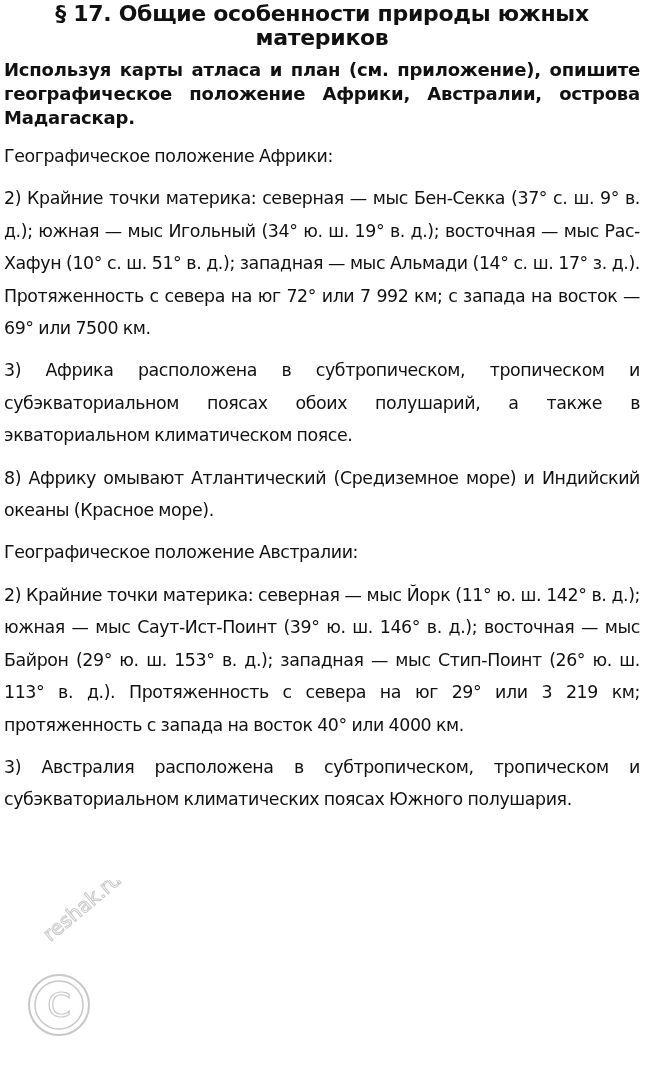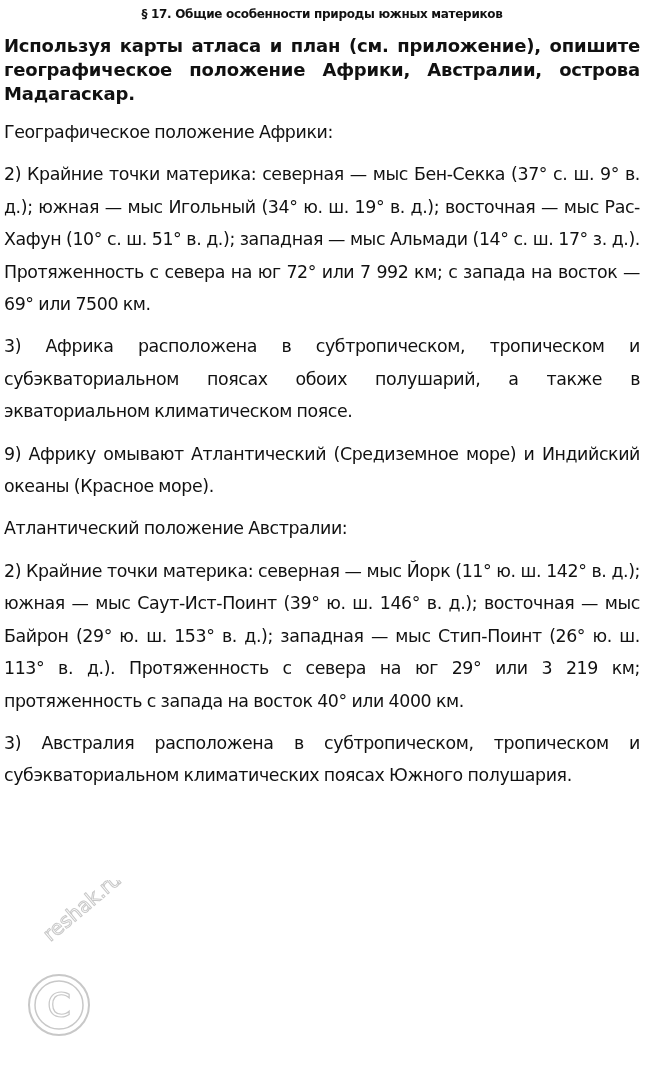--- a/index.html
+++ b/index.html
@@ -17,21 +17,21 @@
     }
     .page {
       position: absolute;
       left: 4px;
       top: 0;
       width: 636px;
     }
     .title {
       font-family: "DejaVu Sans", sans-serif;
       font-weight: bold;
-      font-size: 12px;
+      font-size: 22px;
       line-height: 24px;
       text-align: center;
       margin: 2px 0 0 0;
       letter-spacing: -0.3px;
     }
     .task {
       font-family: "DejaVu Sans", sans-serif;
       font-weight: bold;
       font-size: 18px;
       line-height: 24px;
@@ -70,23 +70,23 @@
 <body>
 
 <div class="page">
   <h1 class="title">§ 17. Общие особенности природы южных материков</h1>
 
   <p class="task">Используя карты атласа и план (см. приложение), опишите географическое положение Африки, Австралии, острова Мадагаскар.</p>
 
   <p class="para heading">Географическое положение Африки:</p>
   <p class="para">2) Крайние точки материка: северная — мыс Бен-Секка (37° с. ш. 9° в. д.); южная — мыс Игольный (34° ю. ш. 19° в. д.); восточная — мыс Рас-Хафун (10° с. ш. 51° в. д.); западная — мыс Альмади (14° с. ш. 17° з. д.). Протяженность с севера на юг 72° или 7 992 км; с запада на восток — 69° или 7500 км.</p>
   <p class="para">3) Африка расположена в субтропическом, тропическом и субэкваториальном поясах обоих полушарий, а также в экваториальном климатическом поясе.</p>
-  <p class="para">9) Африку омывают Атлантический (Средиземное море) и Индийский океаны (Красное море).</p>
+  <p class="para">8) Африку омывают Атлантический (Средиземное море) и Индийский океаны (Красное море).</p>
 
-  <p class="para heading">Атлантический положение Австралии:</p>
+  <p class="para heading">Географическое положение Австралии:</p>
   <p class="para">2) Крайние точки материка: северная — мыс Йорк (11° ю. ш. 142° в. д.); южная — мыс Саут-Ист-Поинт (39° ю. ш. 146° в. д.); восточная — мыс Байрон (29° ю. ш. 153° в. д.); западная — мыс Стип-Поинт (26° ю. ш. 113° в. д.). Протяженность с севера на юг 29° или 3 219 км; протяженность с запада на восток 40° или 4000 км.</p>
   <p class="para">3) Австралия расположена в субтропическом, тропическом и субэкваториальном климатических поясах Южного полушария.</p>
 </div>
 
 <div class="watermark">
   <svg viewBox="0 0 130 170" xmlns="http://www.w3.org/2000/svg">
     <circle cx="45" cy="125" r="30" fill="none" stroke="#c8c8c8" stroke-width="2"></circle>
     <circle cx="45" cy="125" r="24" fill="none" stroke="#c8c8c8" stroke-width="1.5"></circle>
     <text x="45" y="137" text-anchor="middle" font-family="DejaVu Sans, sans-serif" font-size="34" fill="none" stroke="#c8c8c8" stroke-width="1.2">C</text>
     <text x="40" y="20" font-family="DejaVu Sans, sans-serif" font-size="20" fill="none" stroke="#c8c8c8" stroke-width="1" transform="rotate(-40 40 20) translate(-30 30)">reshak.ru</text>

